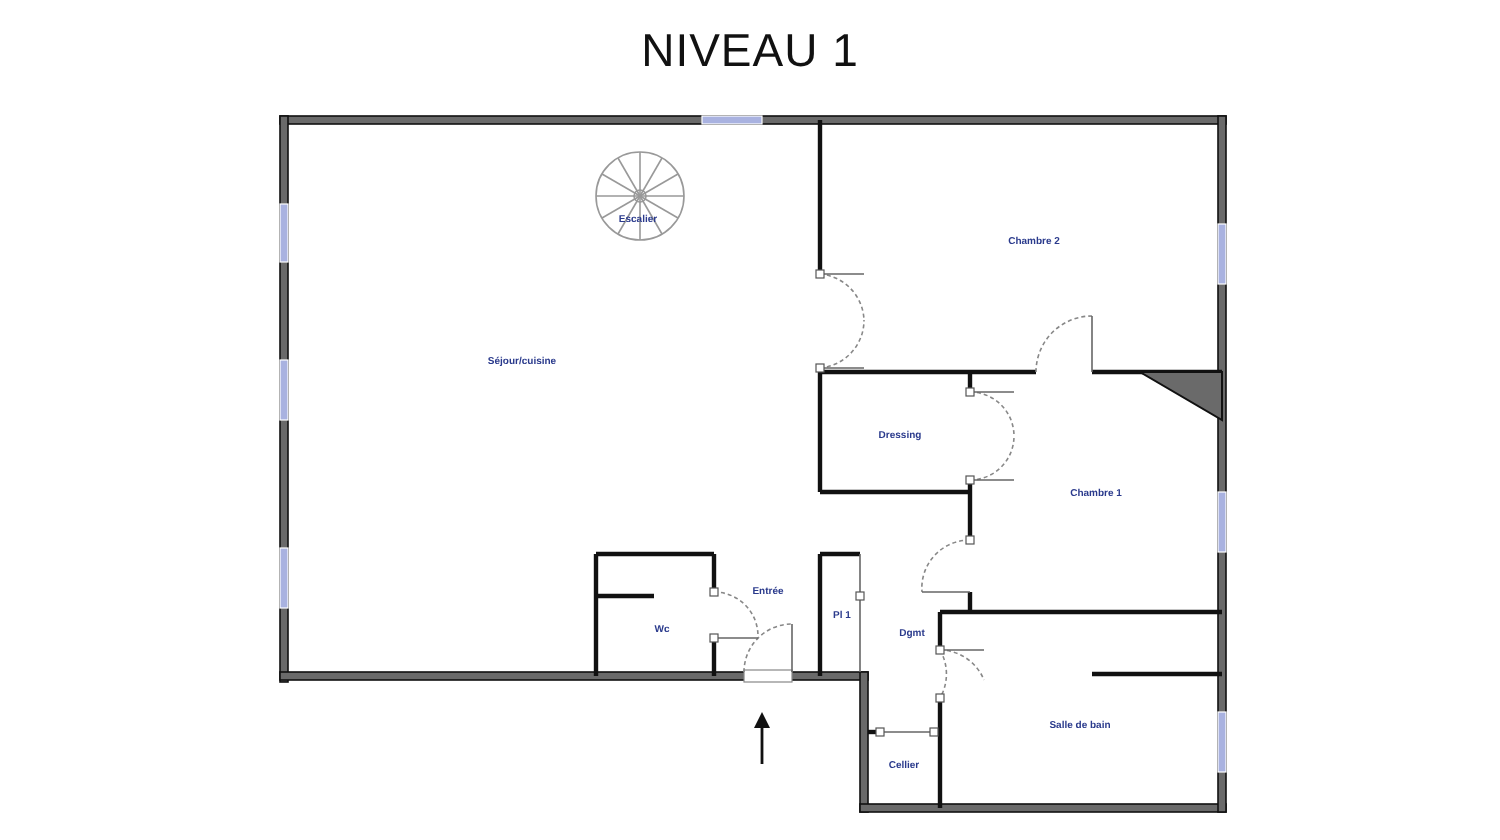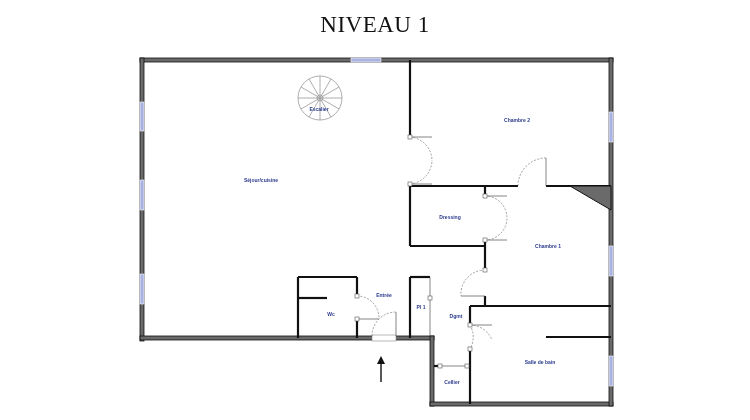--- a/index.html
+++ b/index.html
@@ -1,19 +1,19 @@
 <!DOCTYPE html>
 <html><head>
 <meta charset="utf-8">
 <style>
   html, body { margin: 0; padding: 0; background: #ffffff; }
   body { width: 750px; height: 420px; position: relative; overflow: hidden; }
   .title {
     position: absolute; left: 0; top: 12px; width: 750px; text-align: center;
-    font-family: Liberation Serif, serif;
+    font-family: Liberation Sans, sans-serif;
     font-size: 23px; color: #111111; letter-spacing: 0.5px;
   }
   svg.plan { position: absolute; left: 0; top: 0; }
   .room-label {
     font-family: "Liberation Sans", "DejaVu Sans", sans-serif;
     font-size: 5px; font-weight: bold; fill: #2a3a8c;
   }
 </style>
 </head>
 <body>

